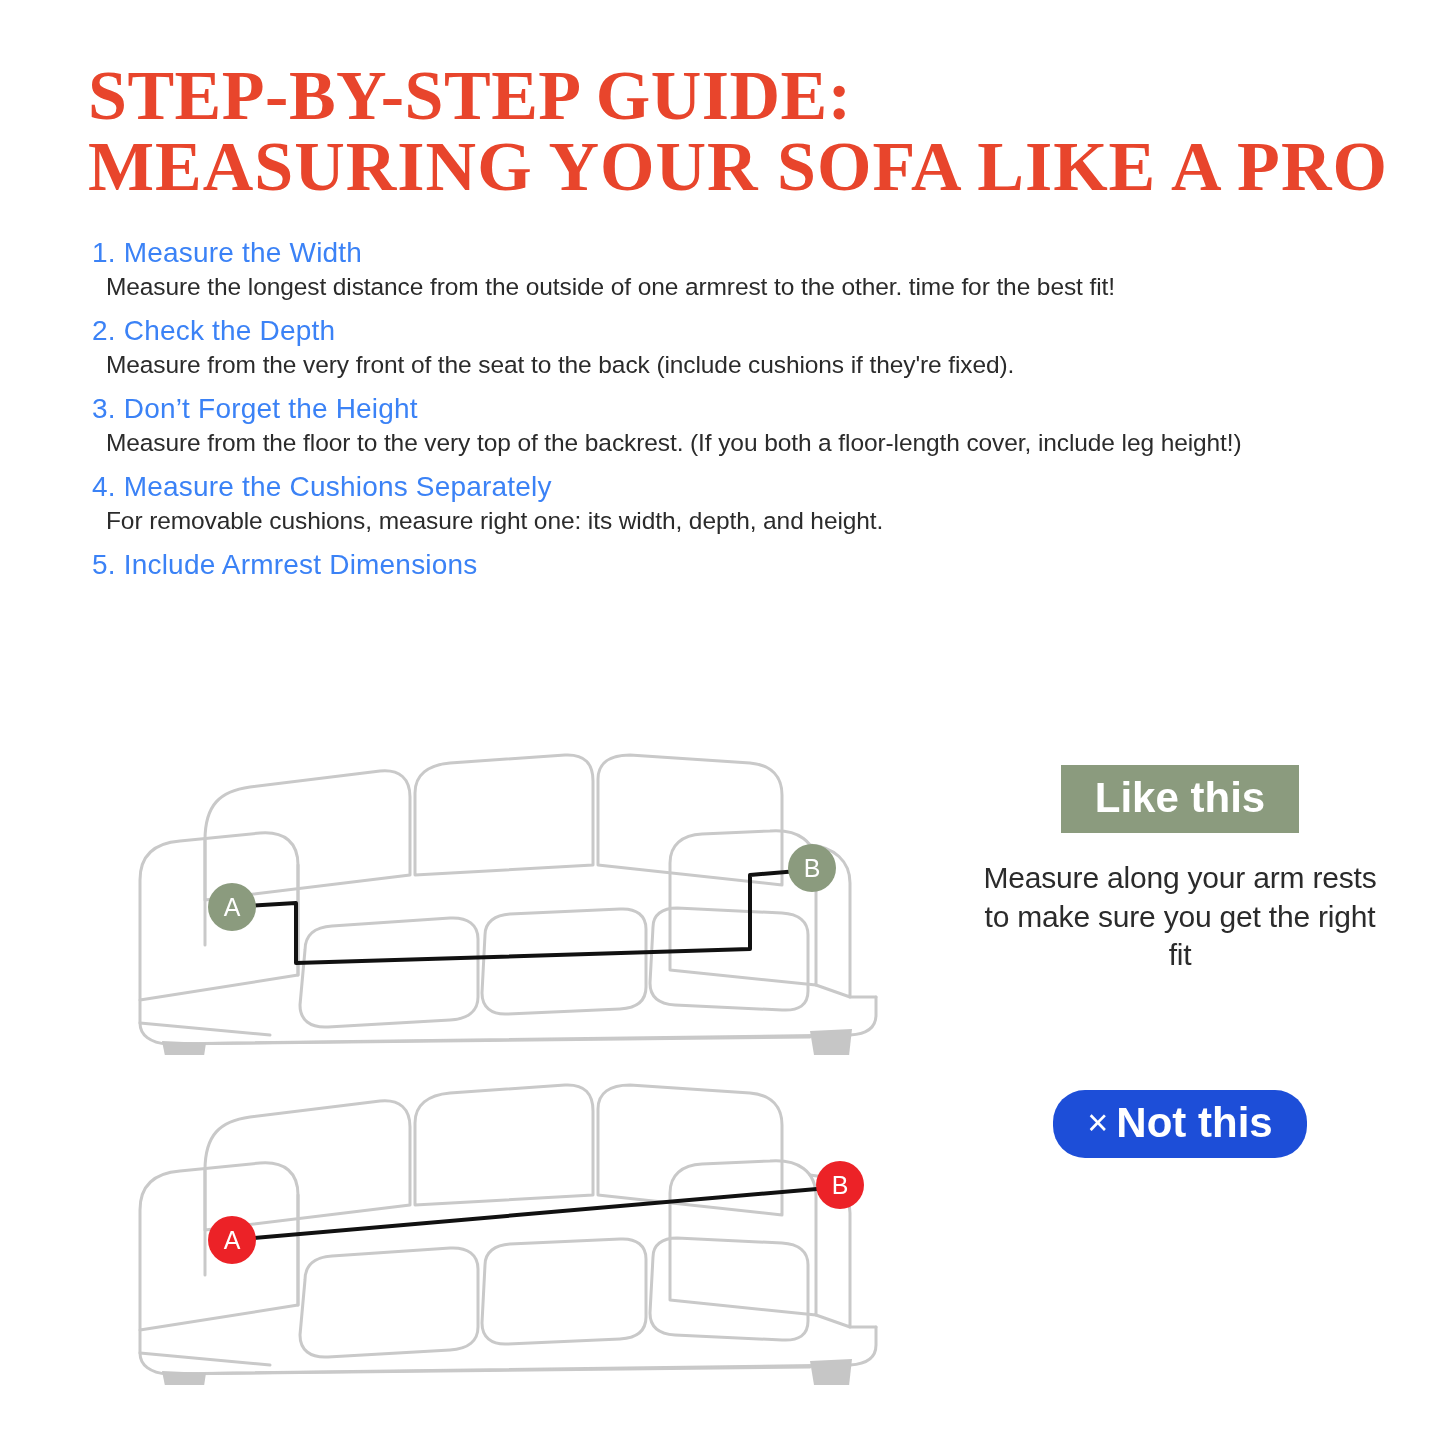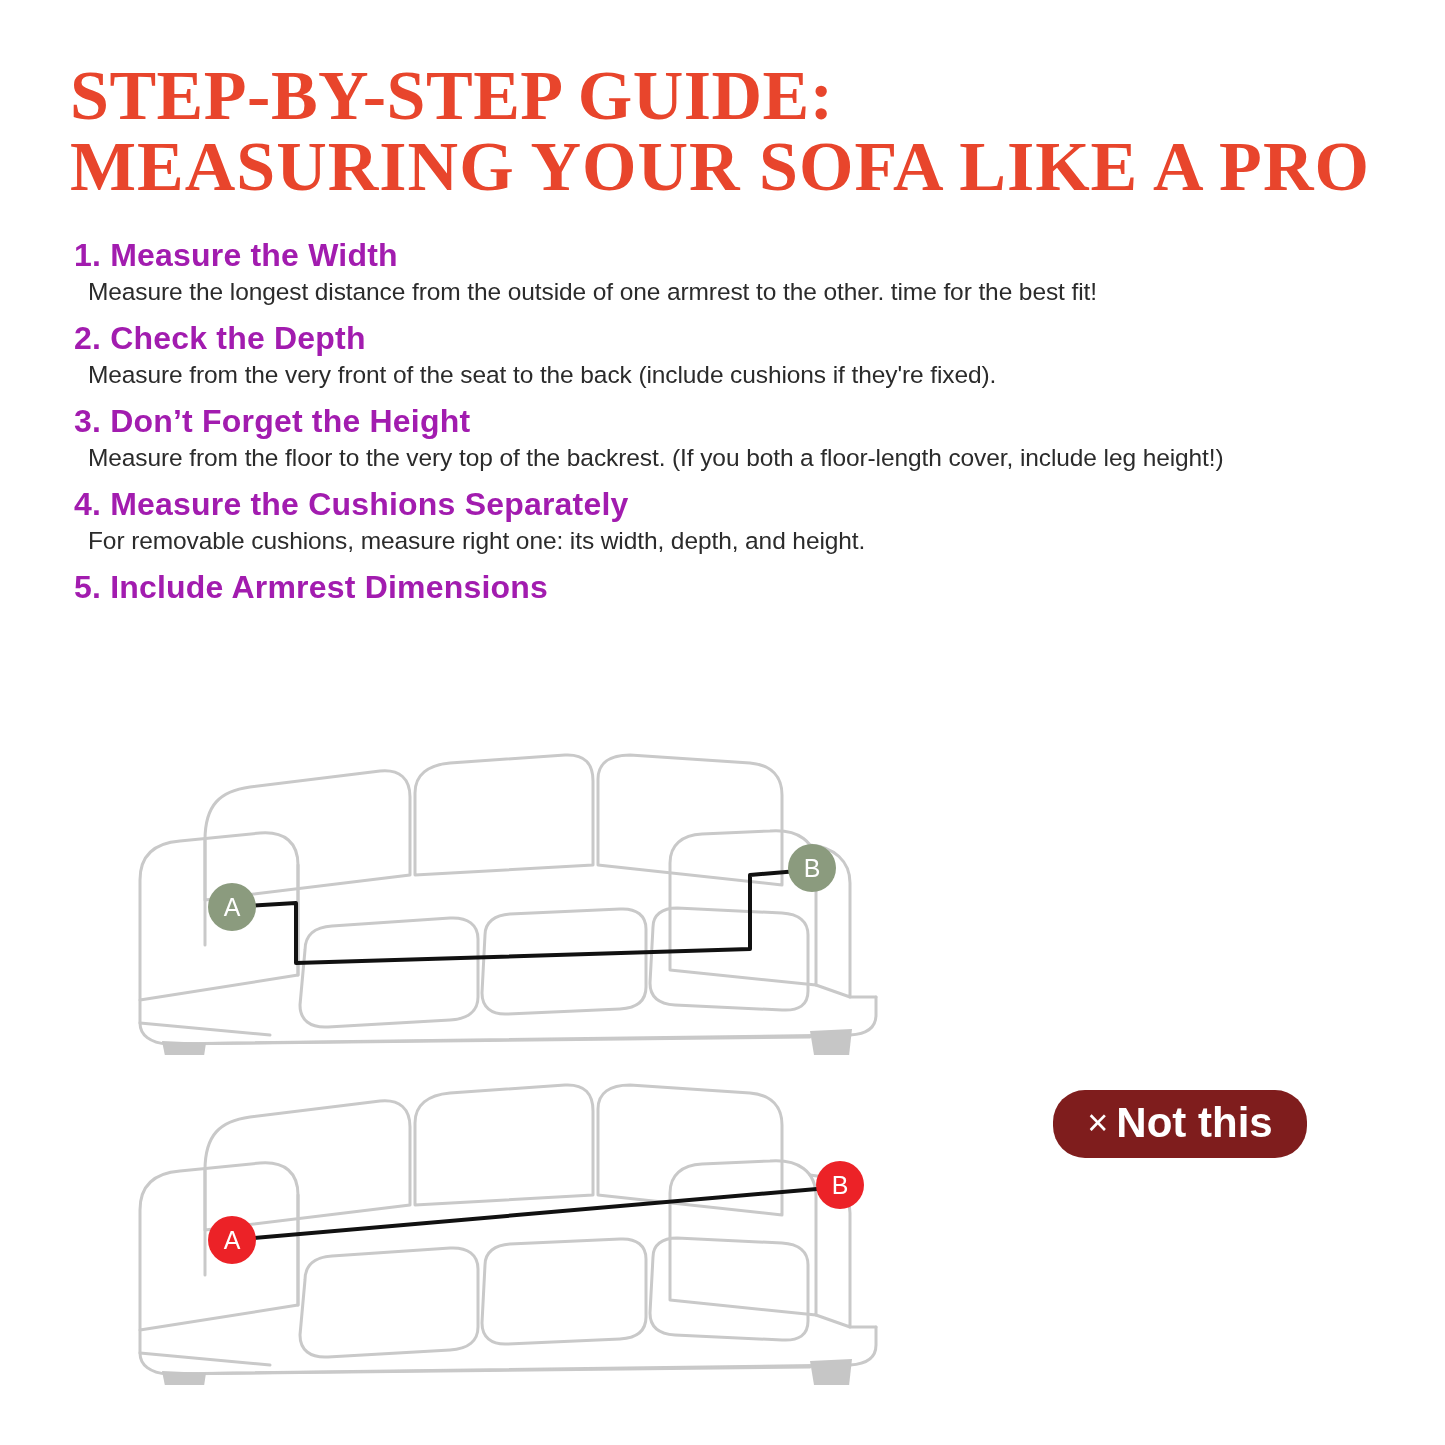--- a/index.html
+++ b/index.html
@@ -12,21 +12,21 @@
     background: #ffffff;
     font-family: "Liberation Sans", sans-serif;
     color: #1a1a1a;
     overflow: hidden;
   }
   .page {
     position: relative;
     width: 1445px;
     height: 1445px;
     box-sizing: border-box;
-    padding: 60px 70px 0 70px;
+    padding: 60px 70px 0 88px;
   }
 
   
   .title {
     color: #e8452c;
     font-family: "Liberation Serif", serif;
     font-weight: bold;
     letter-spacing: 0.5px;
     line-height: 1.02;
   }
@@ -43,23 +43,23 @@
   }
 
   
   .steps {
     margin-top: 34px;
   }
   .step {
     margin-bottom: 14px;
   }
   .step-head {
-    color: #a21caf;
-    font-size: 32px;
-    font-weight: bold;
+    color: #3b82f6;
+    font-size: 28px;
+    font-weight: normal;
     margin: 0 0 4px 4px;
     letter-spacing: 0.2px;
   }
   .step-body {
     color: #2b2b2b;
     font-size: 24.5px;
     margin: 0 0 0 18px;
     letter-spacing: -0.1px;
     white-space: nowrap;
   }
@@ -93,21 +93,21 @@
   .banner {
     display: inline-block;
     padding: 10px 34px 12px 34px;
     font-size: 42px;
     font-weight: bold;
     color: #ffffff;
     letter-spacing: 0px;
     line-height: 1.1;
   }
   .banner.good { background: #8b9b7e; }
-  .banner.bad  { background: #7f1d1d; border-radius: 32px; }
+  .banner.bad  { background: #1d4ed8; border-radius: 32px; }
   .banner .x {
     font-weight: normal;
     font-size: 36px;
     margin-right: 8px;
     display: inline-block;
     vertical-align: 2px;
   }
   .caption {
     font-size: 30px;
     color: #2b2b2b;
@@ -196,20 +196,26 @@
           <circle cx="122" cy="172" r="24" fill="#8b9b7e"></circle>
           <text x="122" y="181" font-family="Liberation Sans, sans-serif" font-size="25" fill="#ffffff" text-anchor="middle">A</text>
         </g>
         <g>
           <circle cx="702" cy="133" r="24" fill="#8b9b7e"></circle>
           <text x="702" y="142" font-family="Liberation Sans, sans-serif" font-size="25" fill="#ffffff" text-anchor="middle">B</text>
         </g>
       </svg>
     </div>
 
+    <div class="side-block top">
+      <div class="banner good">
+        <span>Like this</span>
+      </div>
+      <div class="caption">Measure along your arm rests to make sure you get the right fit</div>
+    </div>
 
     <div class="sofa-block bottom">
       <svg width="800" height="320" viewBox="0 0 800 320">
         <g fill="none" stroke="#c9c9c9" stroke-width="3" stroke-linejoin="round" stroke-linecap="round">
           <path d="M95,105 C95,70 110,56 140,52 L270,36 C290,34 300,44 300,62 L300,140 L95,165 Z"></path>
           <path d="M305,58 C305,40 318,30 340,28 L455,20 C475,19 483,29 483,46 L483,130 L305,140 Z"></path>
           <path d="M488,44 C488,28 500,20 520,20 L640,28 C662,30 672,42 672,60 L672,150 L488,130 Z"></path>
           <path d="M95,105 L95,210"></path>
           <path d="M30,145 C30,120 45,108 70,106 L150,98 C175,96 188,108 188,130 L188,240 L30,265 Z"></path>
           <path d="M188,130 L188,240"></path>

